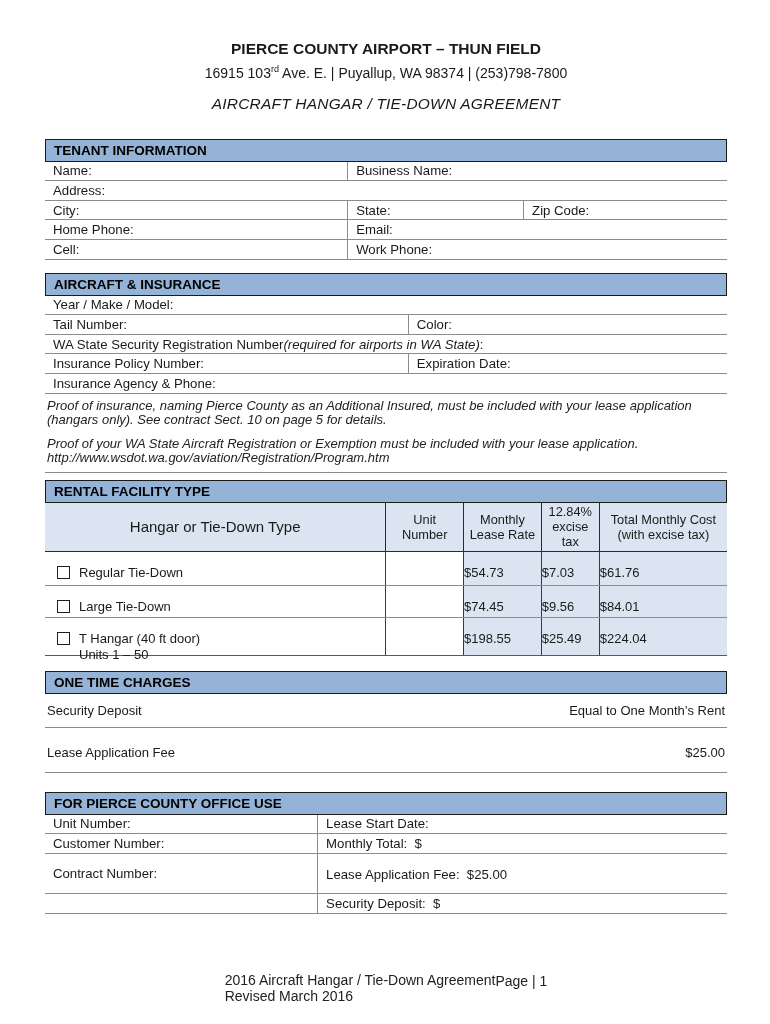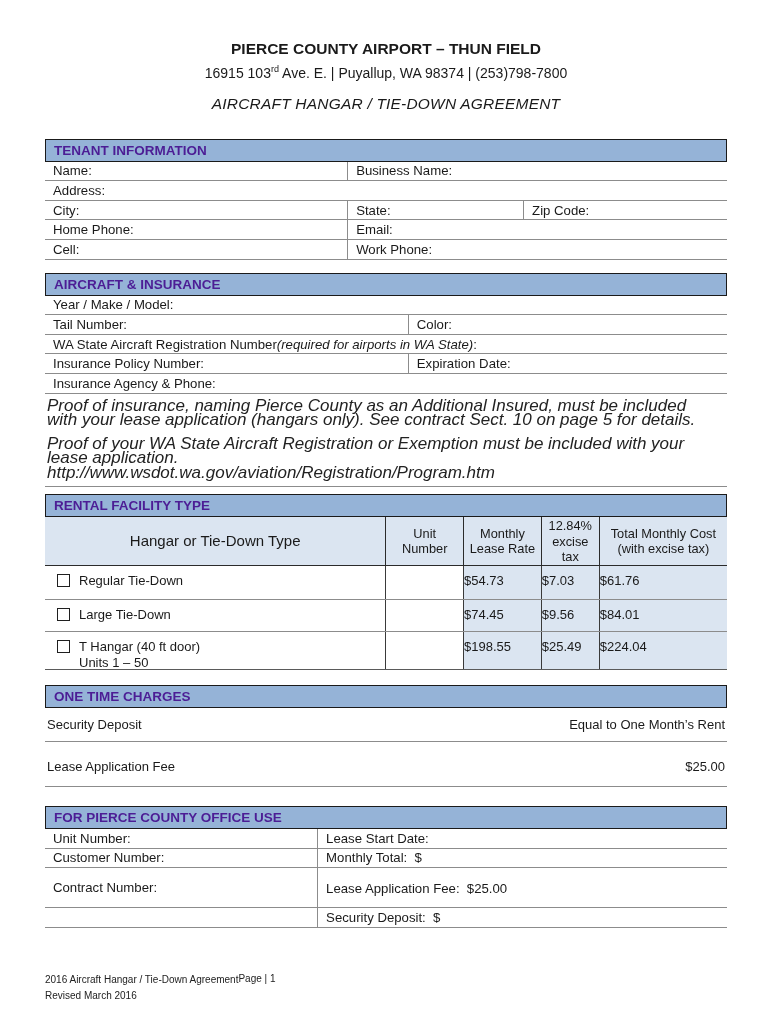--- a/index.html
+++ b/index.html
@@ -12,54 +12,54 @@
   .doc-header { text-align:center; }
   .org-name { font-size:15.5px; font-weight:bold; line-height:18px; }
   .org-address { font-size:14px; line-height:22px; }
   .org-address sup { font-size:9px; vertical-align:super; }
   .doc-title { font-size:15.5px; line-height:20px; margin-top:10px; letter-spacing:0.2px;font-style:italic; }
 
   
   .section-bar {
     height:23px; background:#95B3D7; border:1.5px solid #1a1a1a;
     display:flex; align-items:center; padding-left:8px;
-    font-size:13.5px; font-weight:bold; color:#4c1d95;
+    font-size:13.5px; font-weight:bold; color:#000000;
   }
 
   
   .frow { display:flex; border-bottom:1px solid #8c8c8c; height:19.6px; align-items:center; font-size:13.2px; }
   .fcell { height:100%; display:flex; align-items:center; padding-left:8px; }
   .fcell + .fcell { border-left:1px solid #8c8c8c; }
   .w44 { width:44.3%; } .w26 { width:25.8%; } .w30 { width:29.9%; }
   .w53 { width:53.2%; } .w47 { width:46.8%; } .w56 { width:55.7%; }
   .w100 { width:100%; }
   .w40 { width:39.9%; } .w60 { width:60.1%; }
 
   .mt13 { margin-top:13px; } .mt15 { margin-top:15px; } .mt19 { margin-top:19px; }
   .mt25 { margin-top:25px; } .mt7 { margin-top:7px; }
 
   .inline-italic { font-style:italic; }
 
   
   .notes { border-bottom:1px solid #8c8c8c; padding:5px 0 6px 2px; }
-  .note { font-size:17px; font-style:italic; line-height:14.5px; color:#222; width:98%; }
+  .note { font-size:13px; font-style:italic; line-height:14.5px; color:#222; width:98%; }
   .note + .note { margin-top:9px; }
   .note a, .note .url { font-style:italic; color:#222; text-decoration:none; display:block; }
 
   
   .rtable { width:100%; }
   .thead { display:flex; background:#DBE5F1; border-bottom:1.4px solid #2b2b2b; height:49px; font-size:12.8px; text-align:center; }
   .thcell { display:flex; align-items:center; justify-content:center; line-height:1.18; padding:2px 3px; }
   .thcell + .thcell { border-left:1.3px solid #2b2b2b; }
   .c1 { width:49.9%; } .c2 { width:11.4%; } .c3 { width:11.4%; } .c4 { width:8.5%; } .c5 { width:18.8%; }
   .c1.thcell { font-size:15px; }
   .c5.thcell { font-weight:normal; }
   .trow { display:flex; border-bottom:1px solid #8c8c8c; font-size:13px; }
   .trow:last-child { border-bottom:1.3px solid #5a5a5a; }
-  .tcell { padding-top:7px; }
+  .tcell { padding-top:13px; }
   .tcell + .tcell { border-left:1.3px solid #3a3a3a; }
   .tcell.money { background:#DBE5F1; }
   .h34 { height:34px; } .h32 { height:32px; } .h38 { height:38px; }
   .type-cell { display:flex; align-items:flex-start; padding-left:12px; }
   .checkbox { width:13px; height:13px; border:1.6px solid #1f1f1f; background:#fff; margin:1px 9px 0 0; flex:none; }
   .type-lines { line-height:16px; }
 
   
   .charge-row { display:flex; justify-content:space-between; align-items:flex-end; border-bottom:1px solid #8c8c8c; font-size:13px; padding:0 2px 9px 2px; }
   .charge-row.r1 { height:34px; }
@@ -70,21 +70,21 @@
   .ocell { display:flex; align-items:center; padding-left:8px; }
   .ocell + .ocell { border-left:1px solid #8c8c8c; }
   .oh { height:19.6px; }
   .orow.tall { height:40px; }
   .orow.last { height:20px; }
   .office-note { font-size:11.5px; font-style:italic; line-height:13px; }
   .stack { display:block; padding-top:3px; }
   .stack .line1 { line-height:16px; }
 
   
-  .footer { position:absolute; left:45px; top:972px; width:682px; display:flex; justify-content:flex-start; font-size:10px; color:#222; }
+  .footer { position:absolute; left:45px; top:972px; width:682px; display:flex; justify-content:center; font-size:14px; color:#222; }
   .footer .left div { line-height:16px; }
   .footer .right { padding-top:1px; }
 </style>
 </head>
 <body>
 
 <div class="page">
   <div class="content">
 
     <div class="doc-header">
@@ -125,21 +125,21 @@
     <div>
       <div class="frow">
         <div class="fcell w100">Year / Make / Model:</div>
       </div>
       <div class="frow">
         <div class="fcell w53">Tail Number:</div>
         <div class="fcell w47">Color:</div>
       </div>
       <div class="frow">
         <div class="fcell w100">
-            <span>WA State Aircraft Registration Number </span>
+            <span>WA State Security Registration Number </span>
             <span class="inline-italic">(required for airports in WA State)</span>
             <span>:</span>
           </div>
       </div>
       <div class="frow">
         <div class="fcell w53">Insurance Policy Number:</div>
         <div class="fcell w47">Expiration Date:</div>
       </div>
       <div class="frow">
         <div class="fcell w100">Insurance Agency &amp; Phone:</div>

